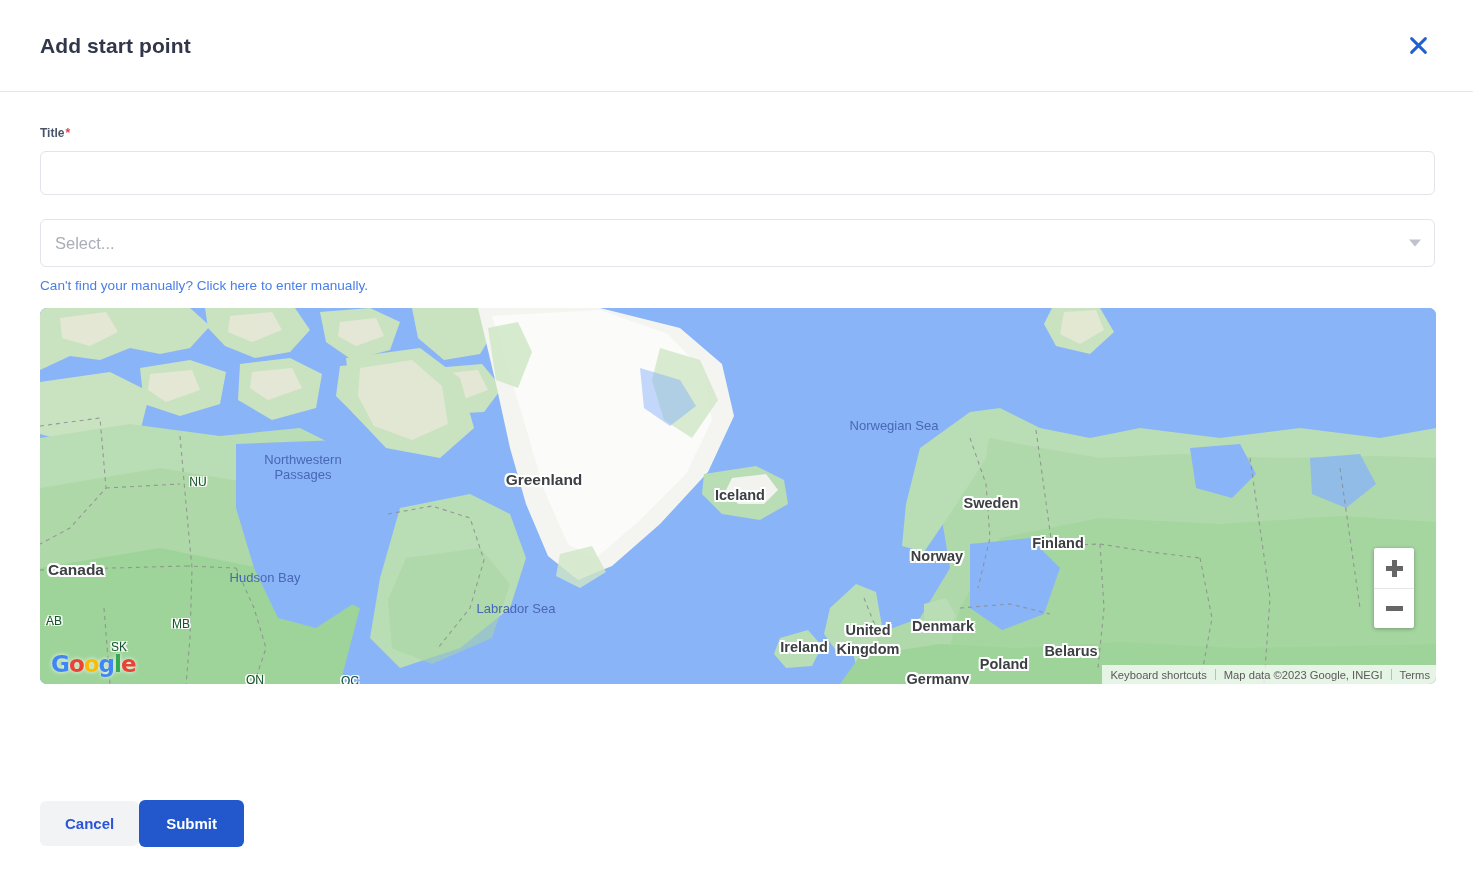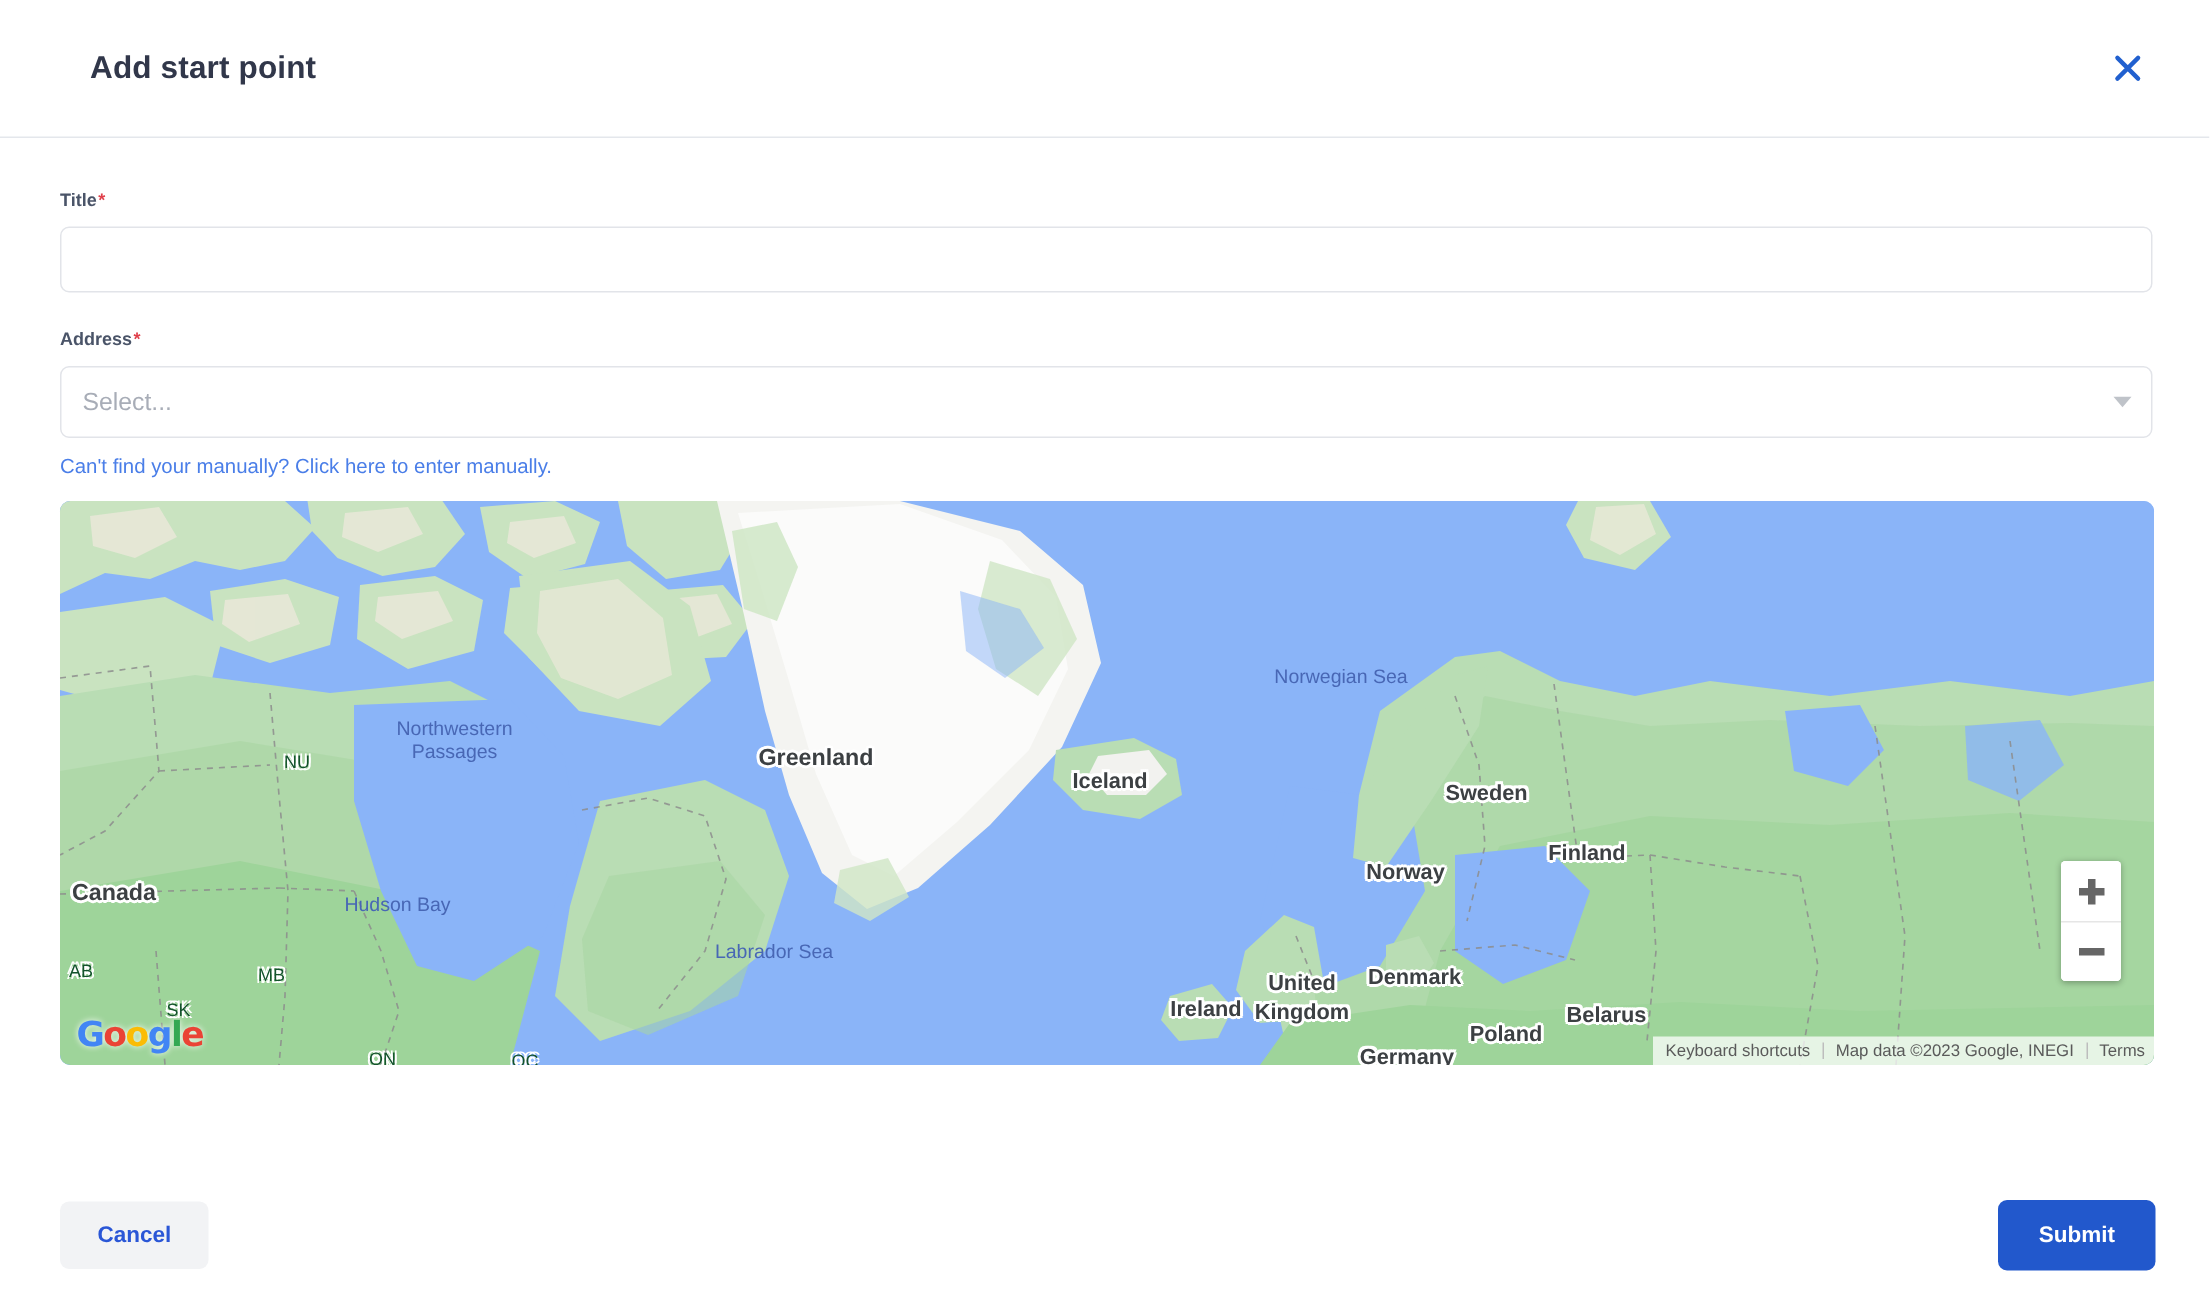--- a/index.html
+++ b/index.html
@@ -16,21 +16,21 @@
     background: #fff;
     display: flex; flex-direction: column;
   }
 
   
   .modal-header {
     height: 92px;
     flex: 0 0 92px;
     border-bottom: 1px solid #e4e7ec;
     display: flex; align-items: center;
-    padding: 0 38px 0 60px;
+    padding: 0 38px 0 40px;
   }
   .modal-title {
     font-size: 21px;
     font-weight: bold;
     color: #31374a;
     letter-spacing: .1px;
     flex: 1 1 auto;
   }
   .close-btn {
     width: 34px; height: 34px;
@@ -205,21 +205,21 @@
     white-space: nowrap;
   }
   .attrib span { cursor: pointer; }
   .attrib .sep { width: 1px; height: 11px; background: #bdbdbd; margin: 0 8px; cursor: default; }
   .attrib .nolink { cursor: default; }
 
   
   .modal-footer {
     flex: 0 0 auto;
     padding: 28px 36px 30px 40px;
-    display: flex; align-items: center; justify-content: space-between;
+    display: flex; align-items: center; 
   }
   .btn {
     font-family: "Liberation Sans", sans-serif;
     font-size: 15px;
     font-weight: bold;
     border-radius: 6px;
     border: none;
     cursor: pointer;
   }
   .btn-cancel {
@@ -252,23 +252,20 @@
     <div class="field">
       <label class="field-label">
         <span>Title</span><span class="req">*</span>
       </label>
       <input class="text-input" type="text" placeholder="" value="" style="">
     </div>
 
     <div class="spacer-24"></div>
 
     <div class="field">
-      <label class="field-label">
-        <span>Address</span><span class="req">*</span>
-      </label>
       <div class="select-wrap">
         <div class="select-box">
           <span class="select-placeholder">Select...</span>
         </div>
         <span class="select-caret"></span>
       </div>
       <a class="helper-link">Can't find your manually? Click here to enter manually.</a>
     </div>
 
     <div class="map">

